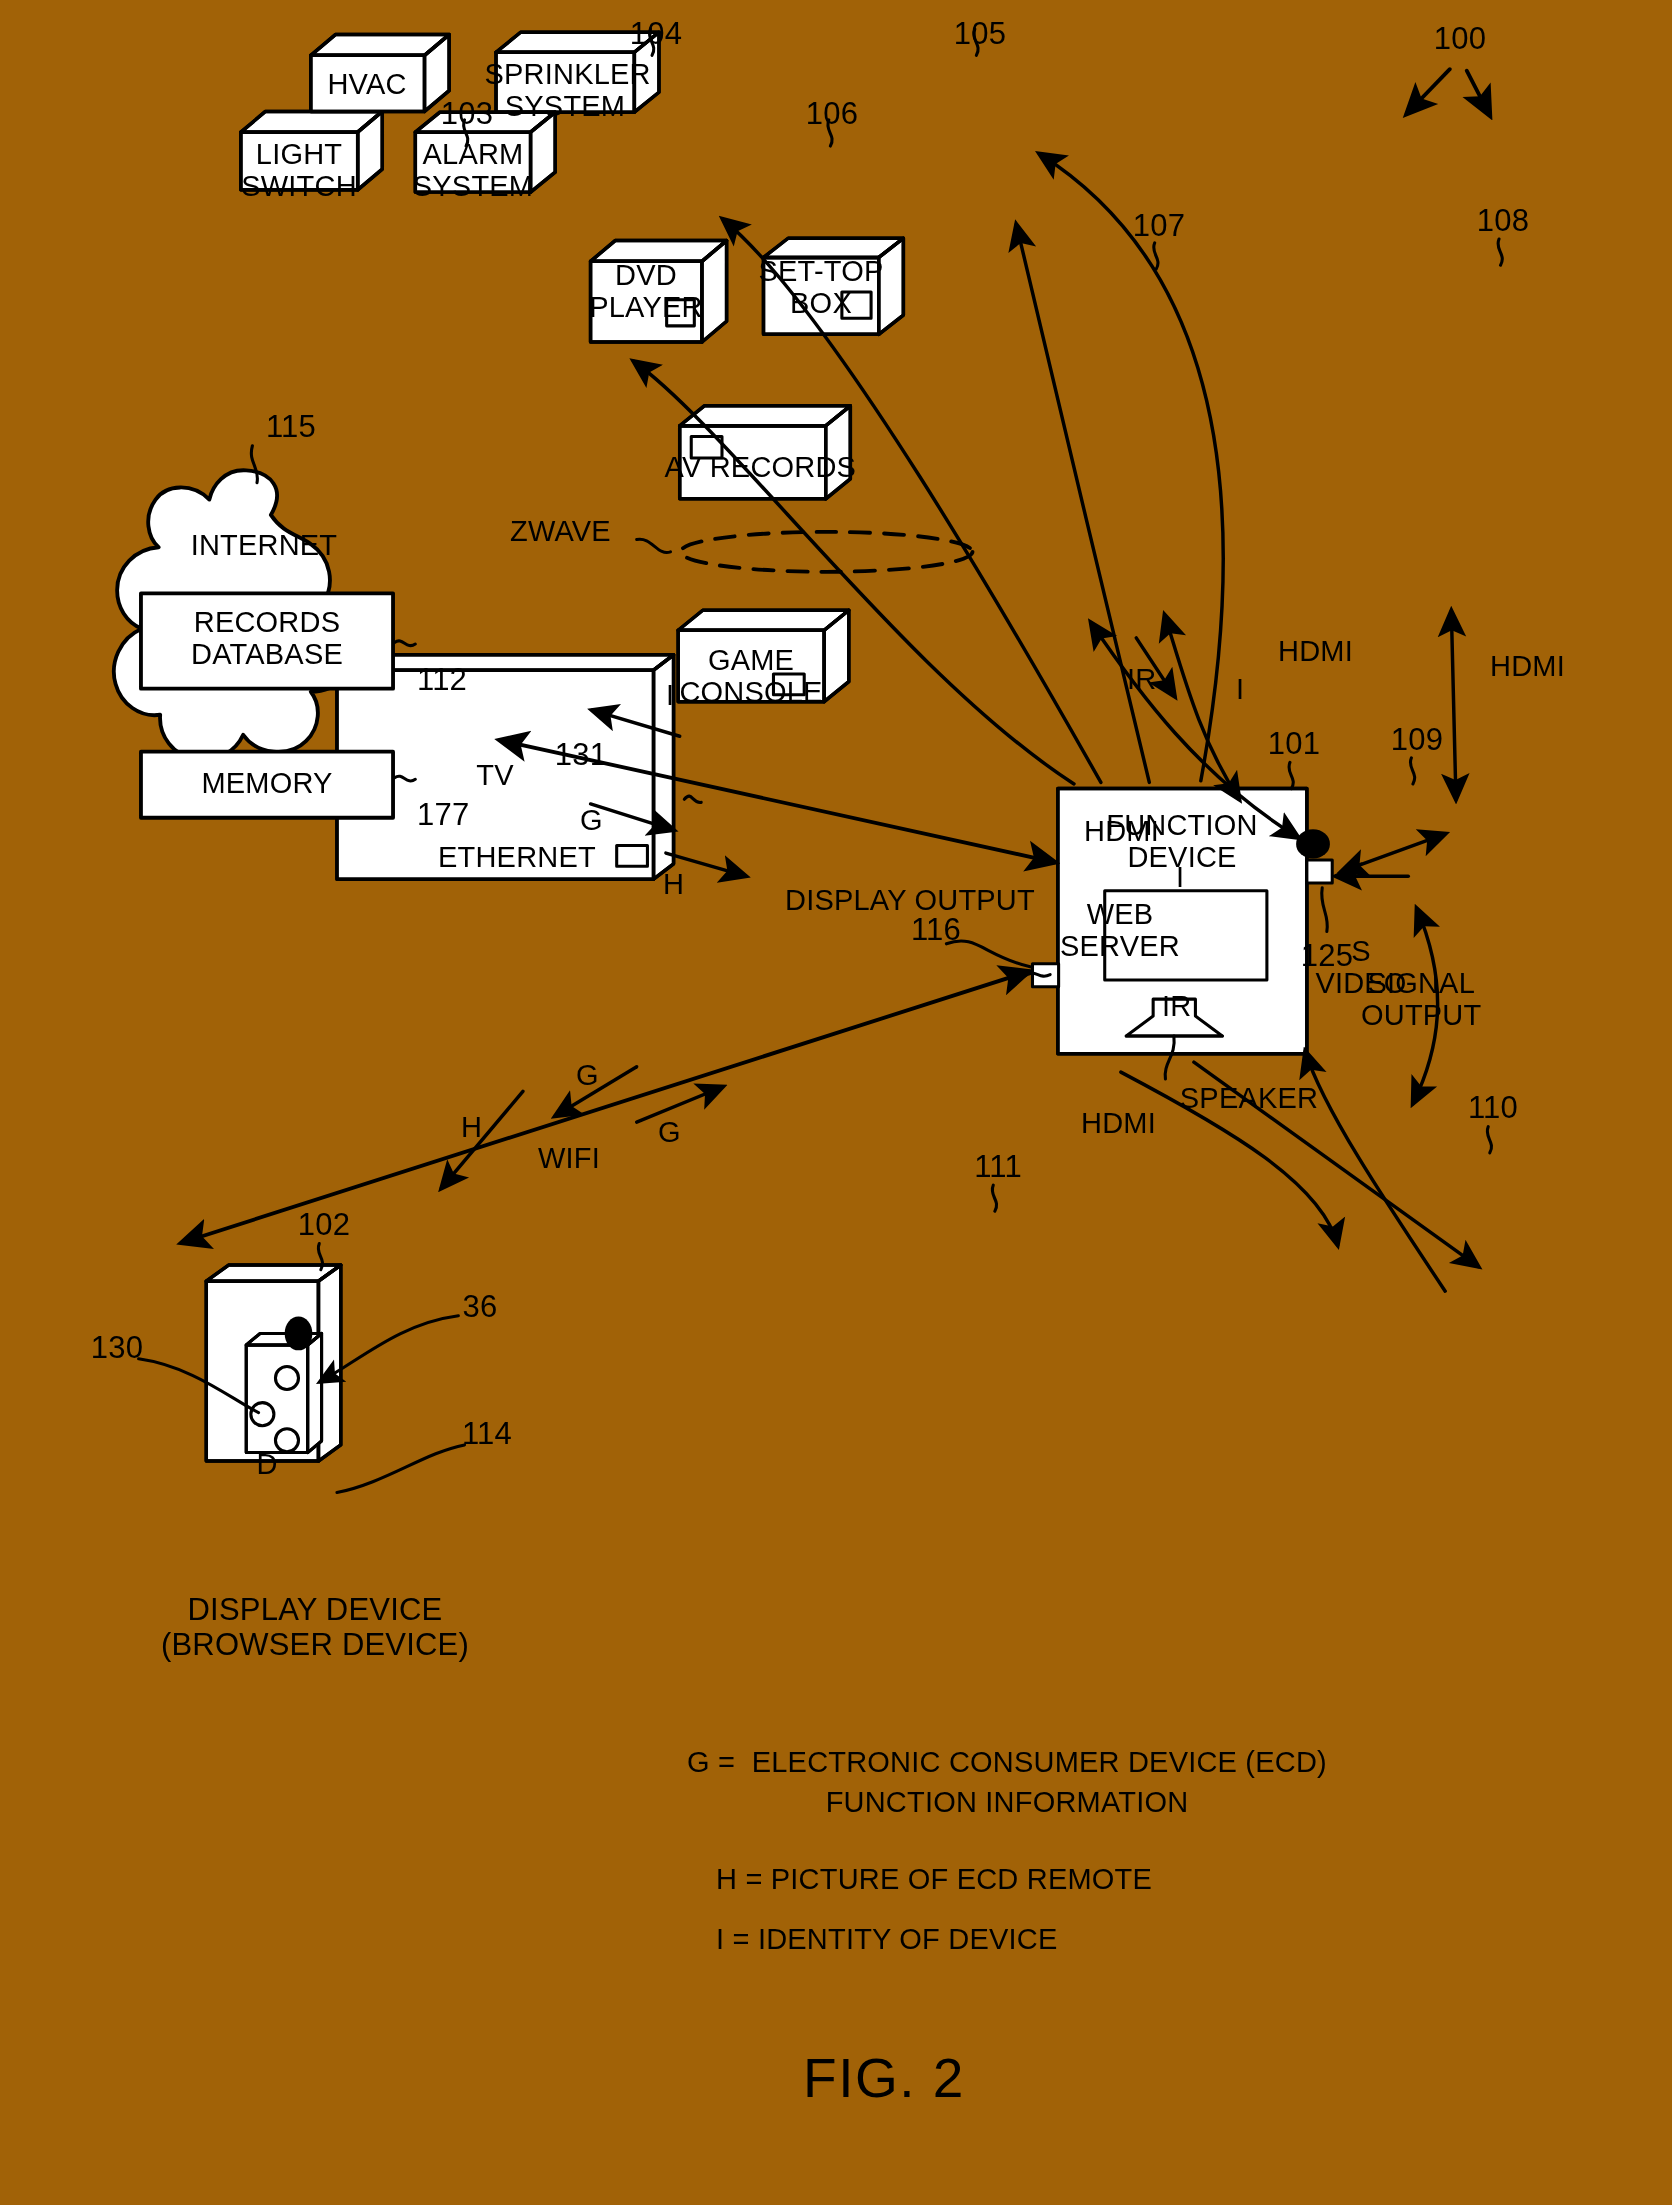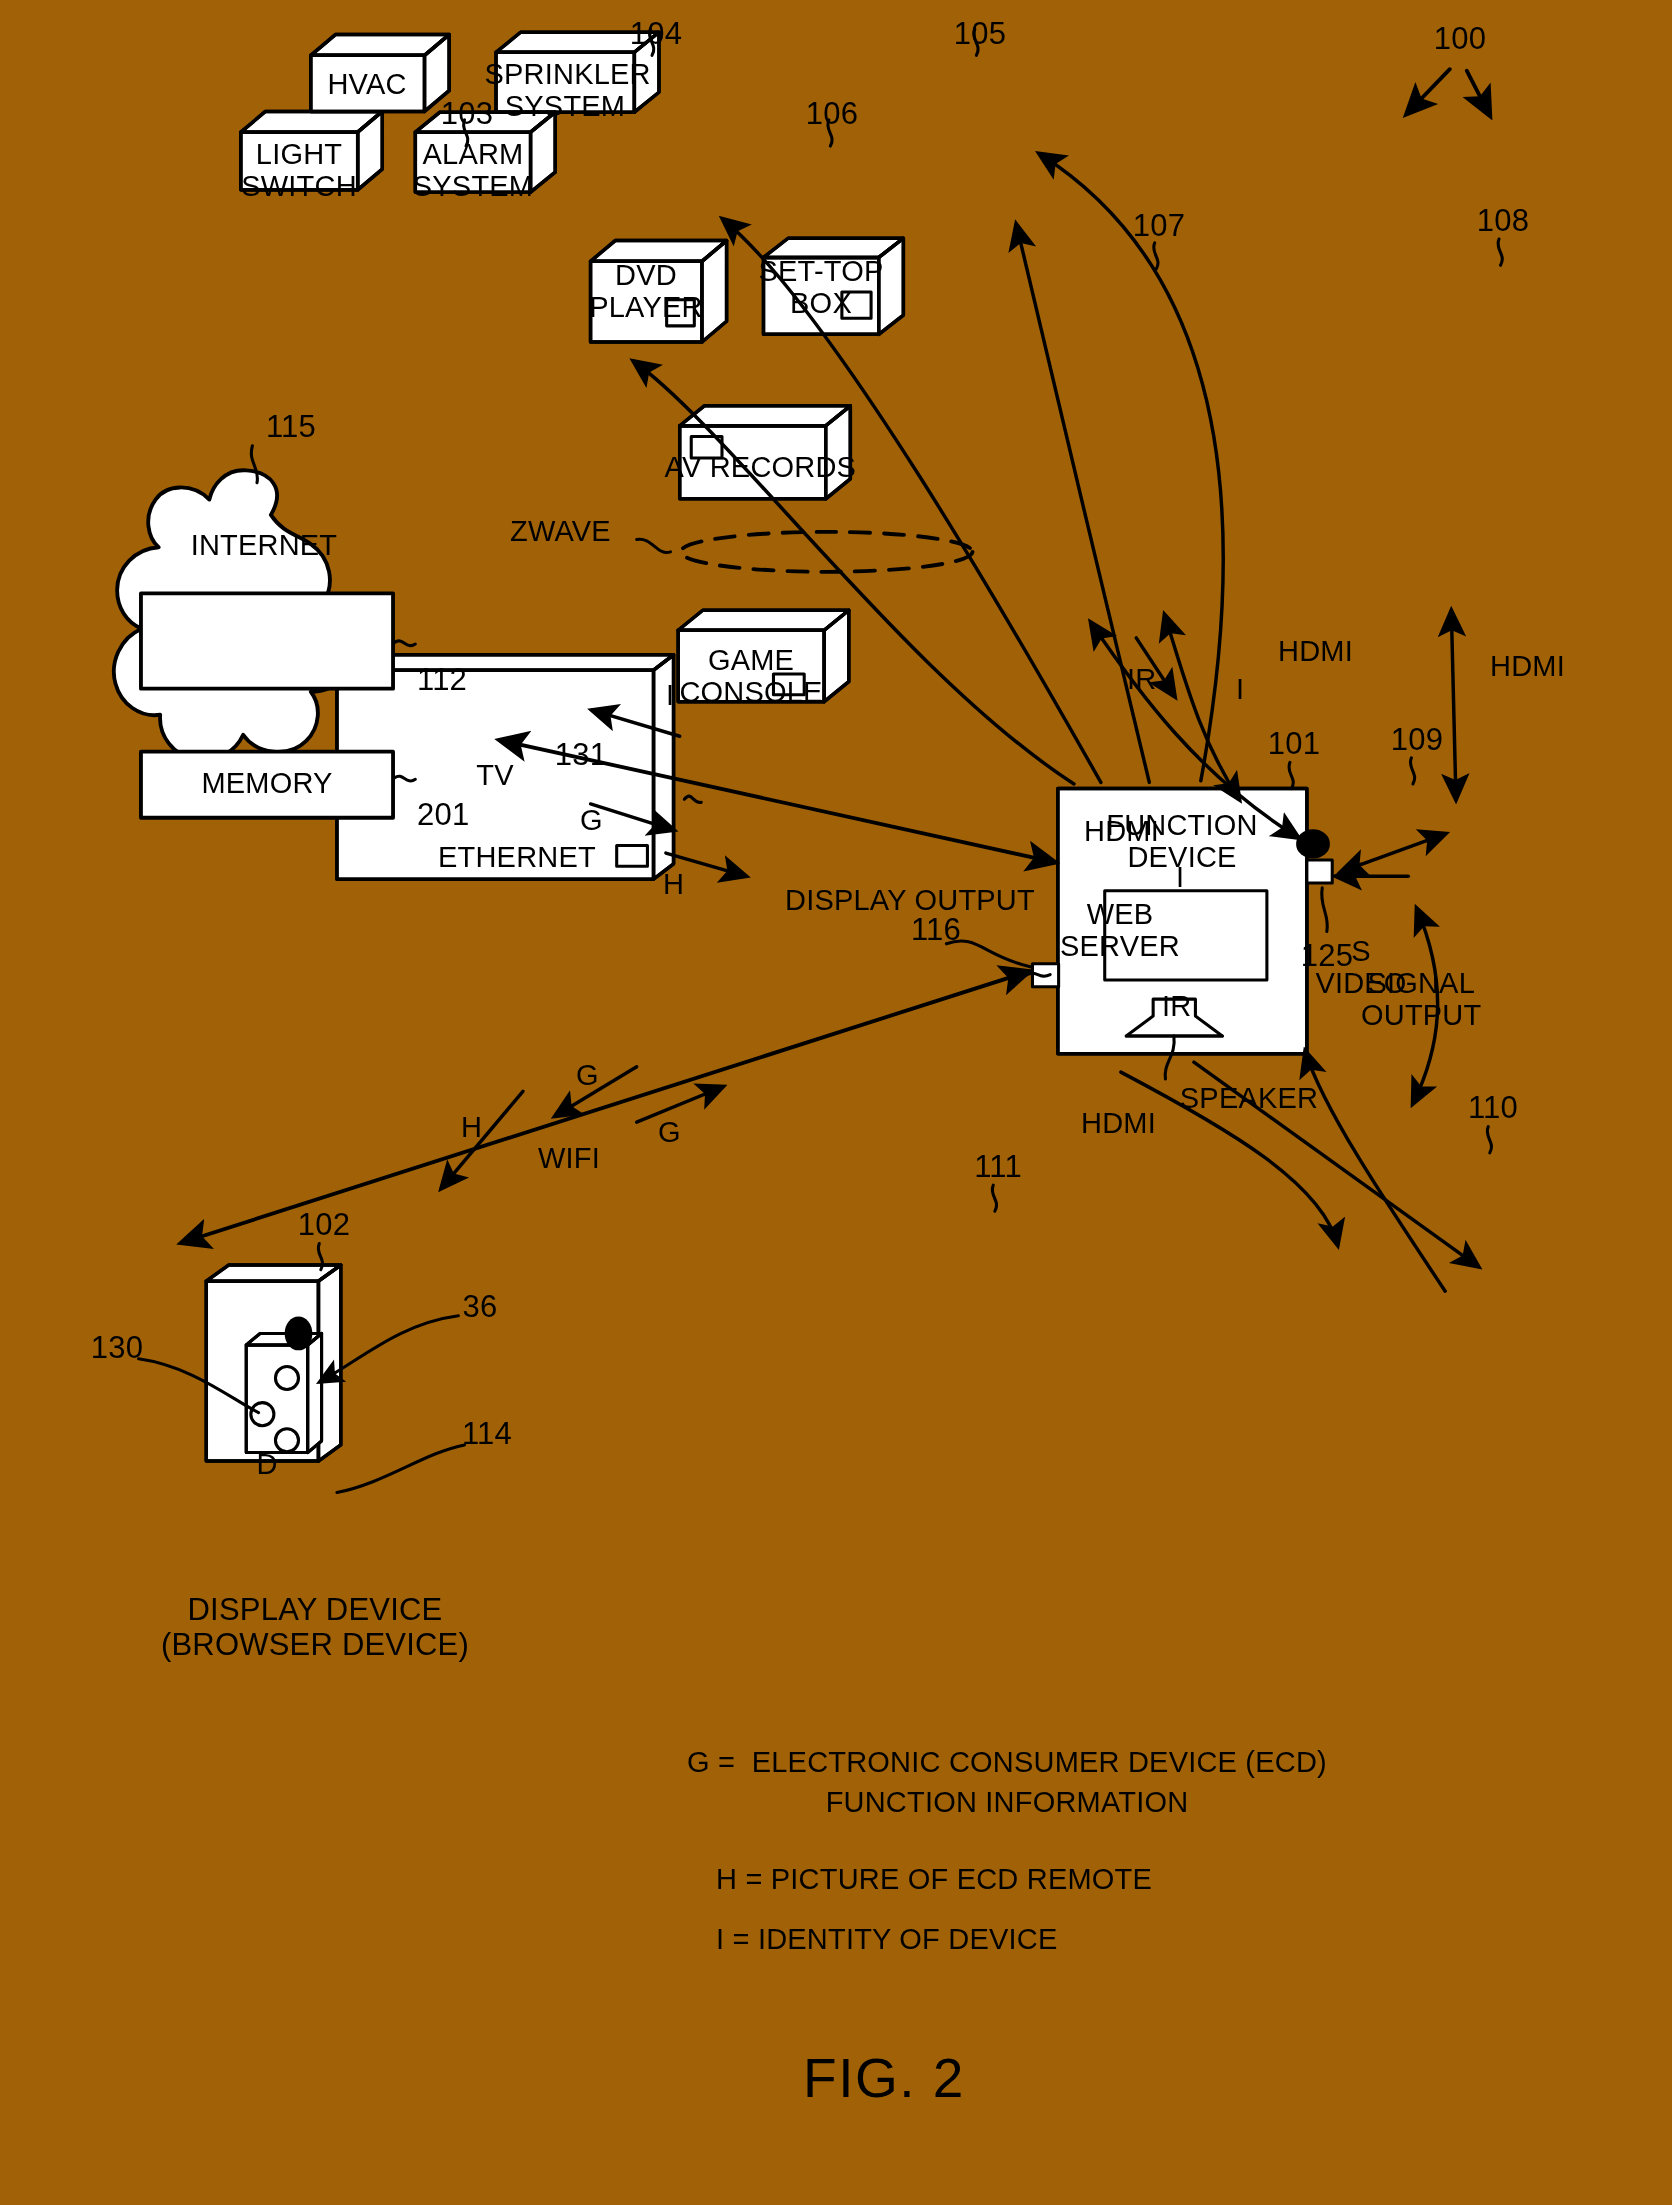--- a/index.html
+++ b/index.html
@@ -302,21 +302,21 @@
   <div class="lbl refnum center" style="left:832px; top:97px;">106</div>
   <div class="lbl refnum center" style="left:1159px; top:209px;">107</div>
   <div class="lbl refnum center" style="left:1503px; top:204px;">108</div>
   <div class="lbl refnum center" style="left:1417px; top:723px;">109</div>
   <div class="lbl refnum center" style="left:1493px; top:1091px;">110</div>
   <div class="lbl refnum center" style="left:998px; top:1150px;">111</div>
   <div class="lbl refnum center" style="left:1294px; top:727px;">101</div>
   <div class="lbl refnum center" style="left:324px; top:1208px;">102</div>
   <div class="lbl refnum center" style="left:291px; top:410px;">115</div>
   <div class="lbl refnum" style="left:417px; top:663px;">112</div>
-  <div class="lbl refnum" style="left:417px; top:798px;">201</div>
+  <div class="lbl refnum" style="left:417px; top:798px;">177</div>
   <div class="lbl refnum center" style="left:581px; top:738px;">131</div>
   <div class="lbl refnum center" style="left:1327px; top:939px;">125</div>
   <div class="lbl refnum center" style="left:936px; top:913px;">116</div>
   <div class="lbl refnum center" style="left:1460px; top:21.5px;">100</div>
   <div class="lbl refnum center" style="left:117px; top:1331px;">130</div>
   <div class="lbl refnum center" style="left:480px; top:1290px;">36</div>
   <div class="lbl refnum center" style="left:487px; top:1417px;">114</div>
 
   <div class="lbl boxlabel center" style="left:299px; top:138px; width:123px;">LIGHT
 SWITCH</div>
@@ -337,20 +337,22 @@
   <div class="lbl boxlabel center" style="left:1182px; top:809px; width:231px;">FUNCTION
 DEVICE</div>
   <div class="lbl boxlabel center" style="left:1120px; top:898px; width:154px;">WEB
 SERVER</div>
   <div class="lbl boxlabel center" style="left:1249px; top:1082px; width:192px;">SPEAKER</div>
   <div class="lbl boxlabel" style="left:1361px; top:967px;">SIGNAL
 OUTPUT</div>
   <div class="lbl boxlabel" style="left:785px; top:884px;">DISPLAY OUTPUT</div>
 
   <div class="lbl boxlabel center" style="left:264px; top:529px; width:231px;">INTERNET</div>
+  <div class="lbl boxlabel center" style="left:267px; top:606px; width:238px;">RECORDS
+DATABASE</div>
   <div class="lbl boxlabel center" style="left:267px; top:767px; width:238px;">MEMORY</div>
 
   <div class="lbl conn" style="left:510px; top:515px;">ZWAVE</div>
   <div class="lbl conn" style="left:438px; top:841px;">ETHERNET</div>
   <div class="lbl conn" style="left:538px; top:1142px;">WIFI</div>
   <div class="lbl conn" style="left:1127px; top:663px;">IR</div>
   <div class="lbl conn" style="left:1162px; top:990px;">IR</div>
   <div class="lbl conn" style="left:1278px; top:635px;">HDMI</div>
   <div class="lbl conn" style="left:1490px; top:650px;">HDMI</div>
   <div class="lbl conn" style="left:1084px; top:815px;">HDMI</div>

